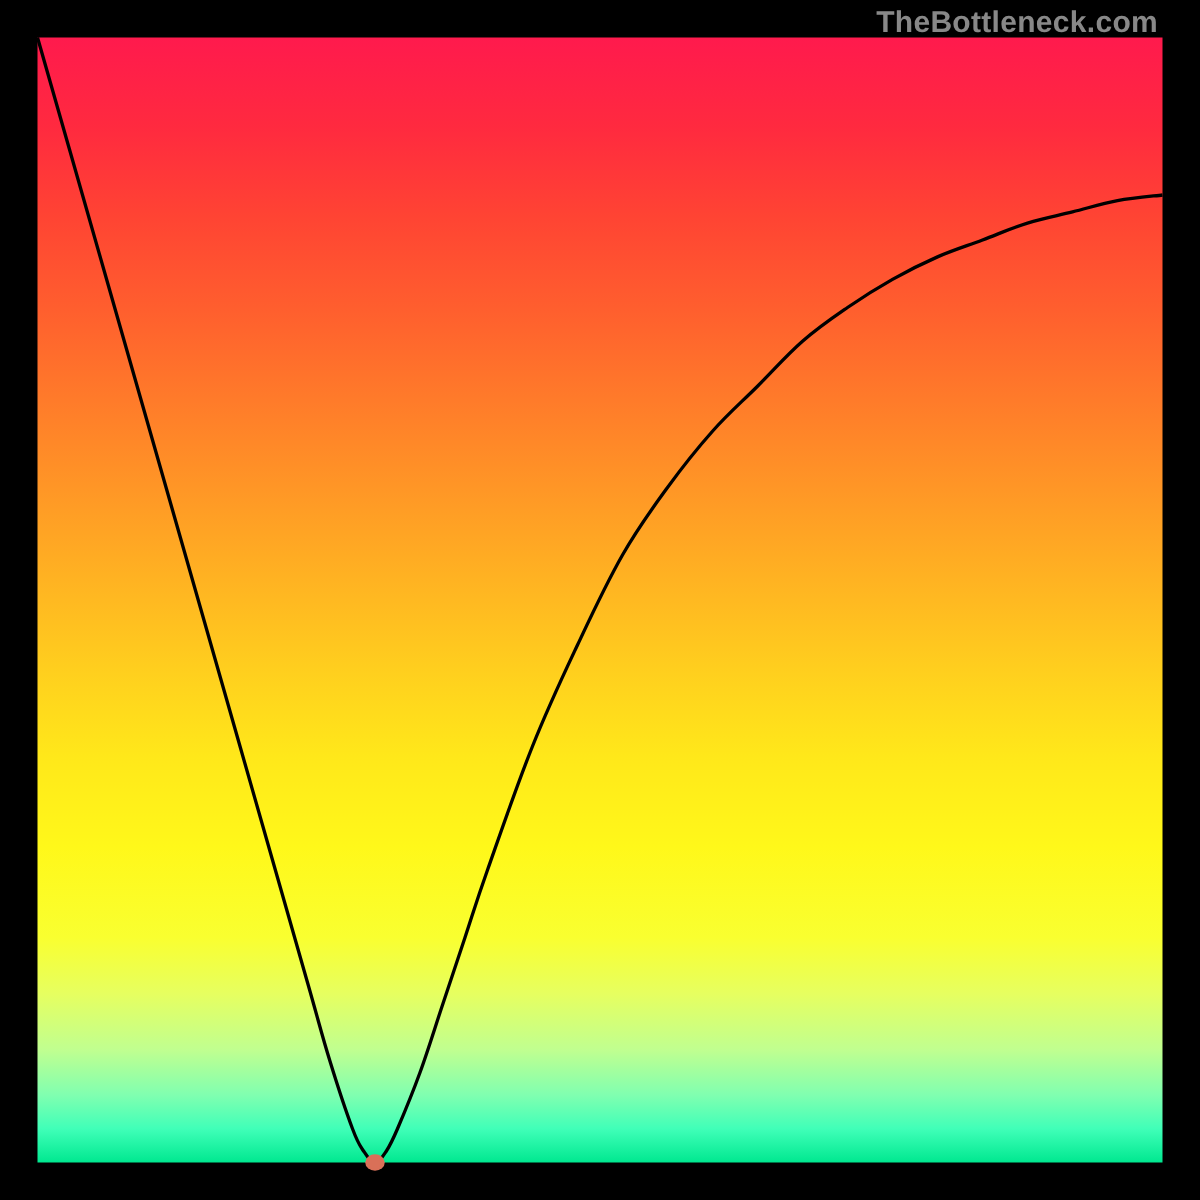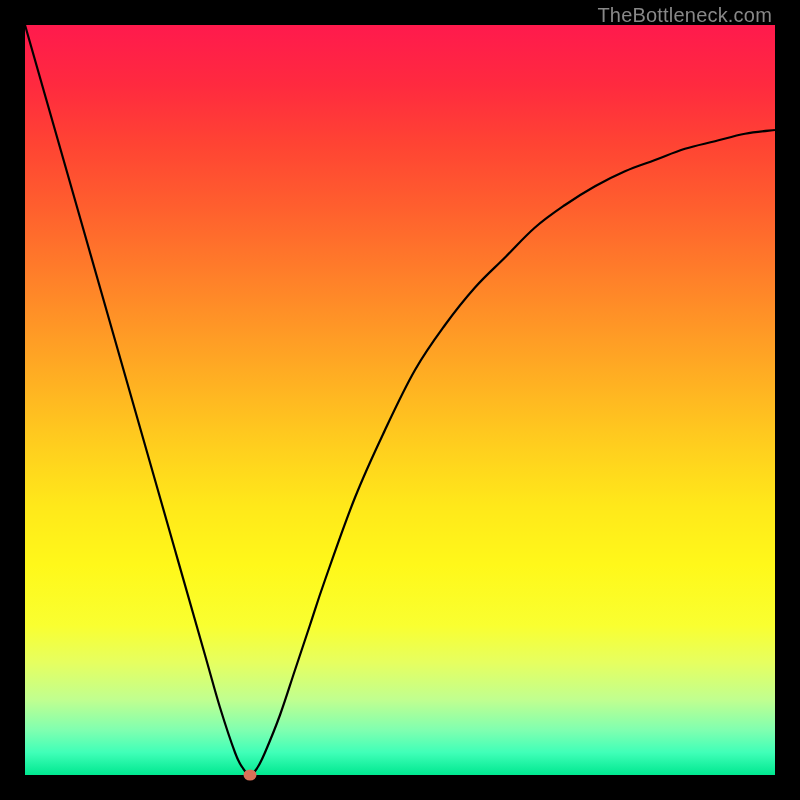--- a/index.html
+++ b/index.html
@@ -34,21 +34,21 @@
       #40ffb8 97%,
       #00e890 100%
     );
   }
   .watermark {
     position: absolute;
     top: 4px;
     right: 28px;
     color: #888;
     font-size: 20px;
-    font-weight: 400;
+    font-weight: 700;
     letter-spacing: 0.2px;
   }
   .curve {
     position: absolute;
     left: 25px;
     top: 25px;
     width: 750px;
     height: 750px;
     overflow: visible;
   }

